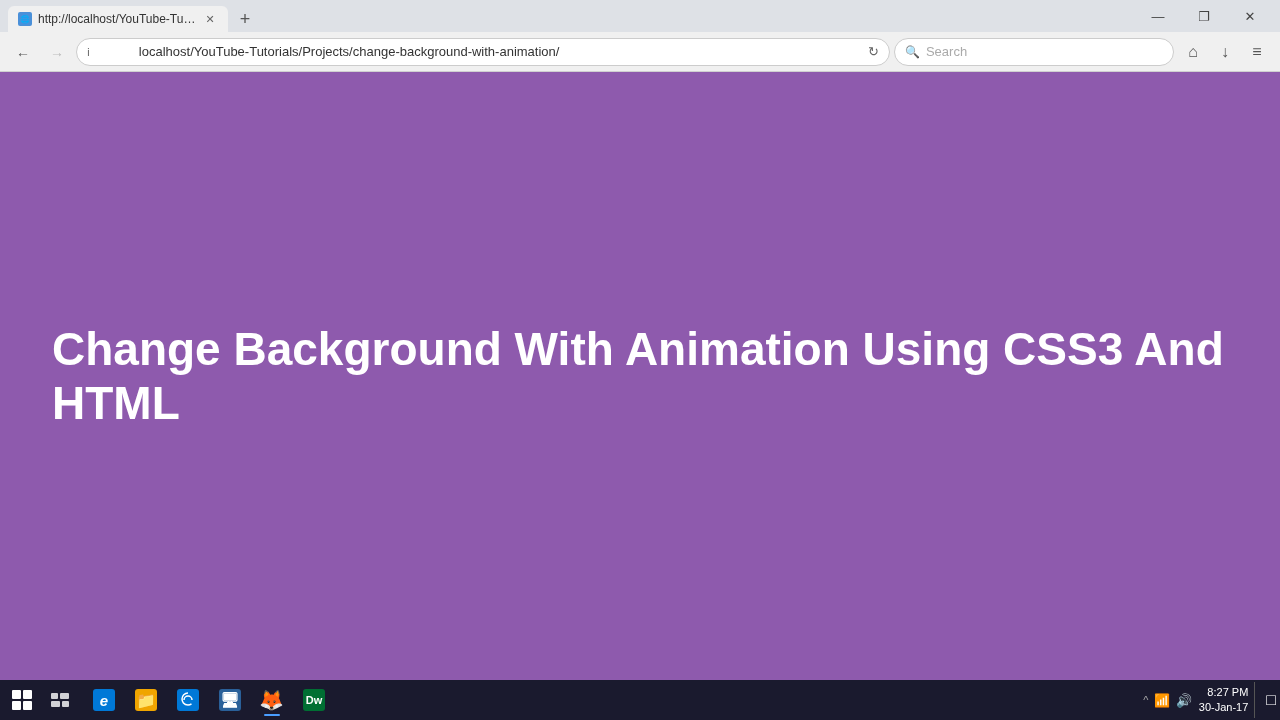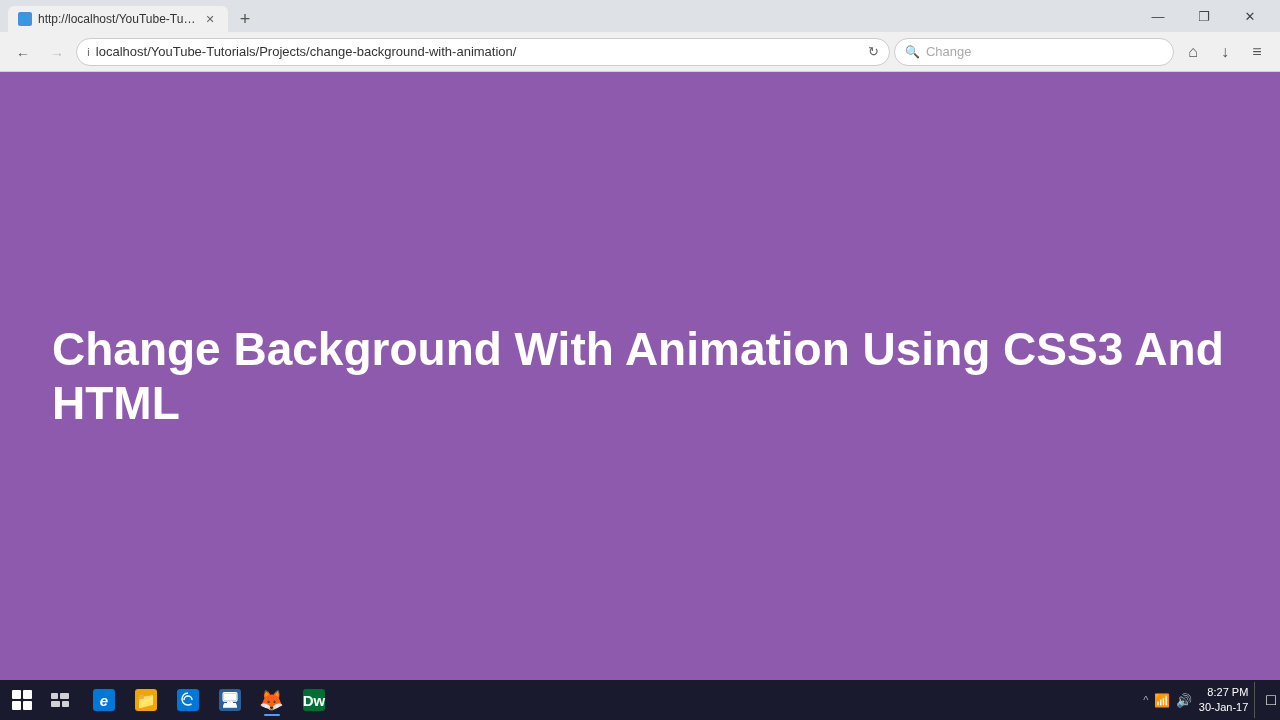--- a/index.html
+++ b/index.html
@@ -163,20 +163,21 @@
     }
 
     .address-bar .lock-icon {
       color: #666;
       font-size: 11px;
     }
 
     .address-text {
       font-size: 13px;
       color: #333;
+      margin-left: 43px;
     }
 
     .address-wrapper {
       flex: 1;
       position: relative;
       display: flex;
       align-items: center;
     }
 
     .reload-icon-inside {
@@ -408,21 +409,21 @@
     <div class="address-wrapper">
       <div class="address-bar">
         <span class="lock-icon">ℹ</span>
         <span class="address-text">localhost/YouTube-Tutorials/Projects/change-background-with-animation/</span>
         <span class="reload-icon-inside">↻</span>
       </div>
     </div>
 
     <div class="search-bar">
       <span class="search-icon">🔍</span>
-      <span class="search-placeholder">Change</span>
+      <span class="search-placeholder">Search</span>
     </div>
 
     <div class="nav-right-btns">
       <div class="nav-right-btn">⌂</div>
       <div class="nav-right-btn">↓</div>
       <div class="nav-right-btn">≡</div>
     </div>
   </div>
 
   <div class="web-content">
@@ -470,21 +471,21 @@
 
       <div class="taskbar-app">
         <div class="app-icon" style="background:#2a6099;font-size:15px;">🖥</div>
       </div>
 
       <div class="taskbar-app active">
         <div class="app-icon" style="background:transparent;font-size:20px;">🦊</div>
       </div>
 
       <div class="taskbar-app">
-        <div class="app-icon app-dw" style="font-size:15px;font-weight:bold;">Dw</div>
+        <div class="app-icon app-dw" style="font-size:11px;font-weight:bold;">Dw</div>
       </div>
     </div>
 
     <div class="taskbar-right">
       <div class="sys-icons">
         <span style="font-size:11px;color:#aaa;">^</span>
         <span style="font-size:13px;">📶</span>
         <span style="font-size:13px;">🔊</span>
       </div>
       <div class="time-date">

